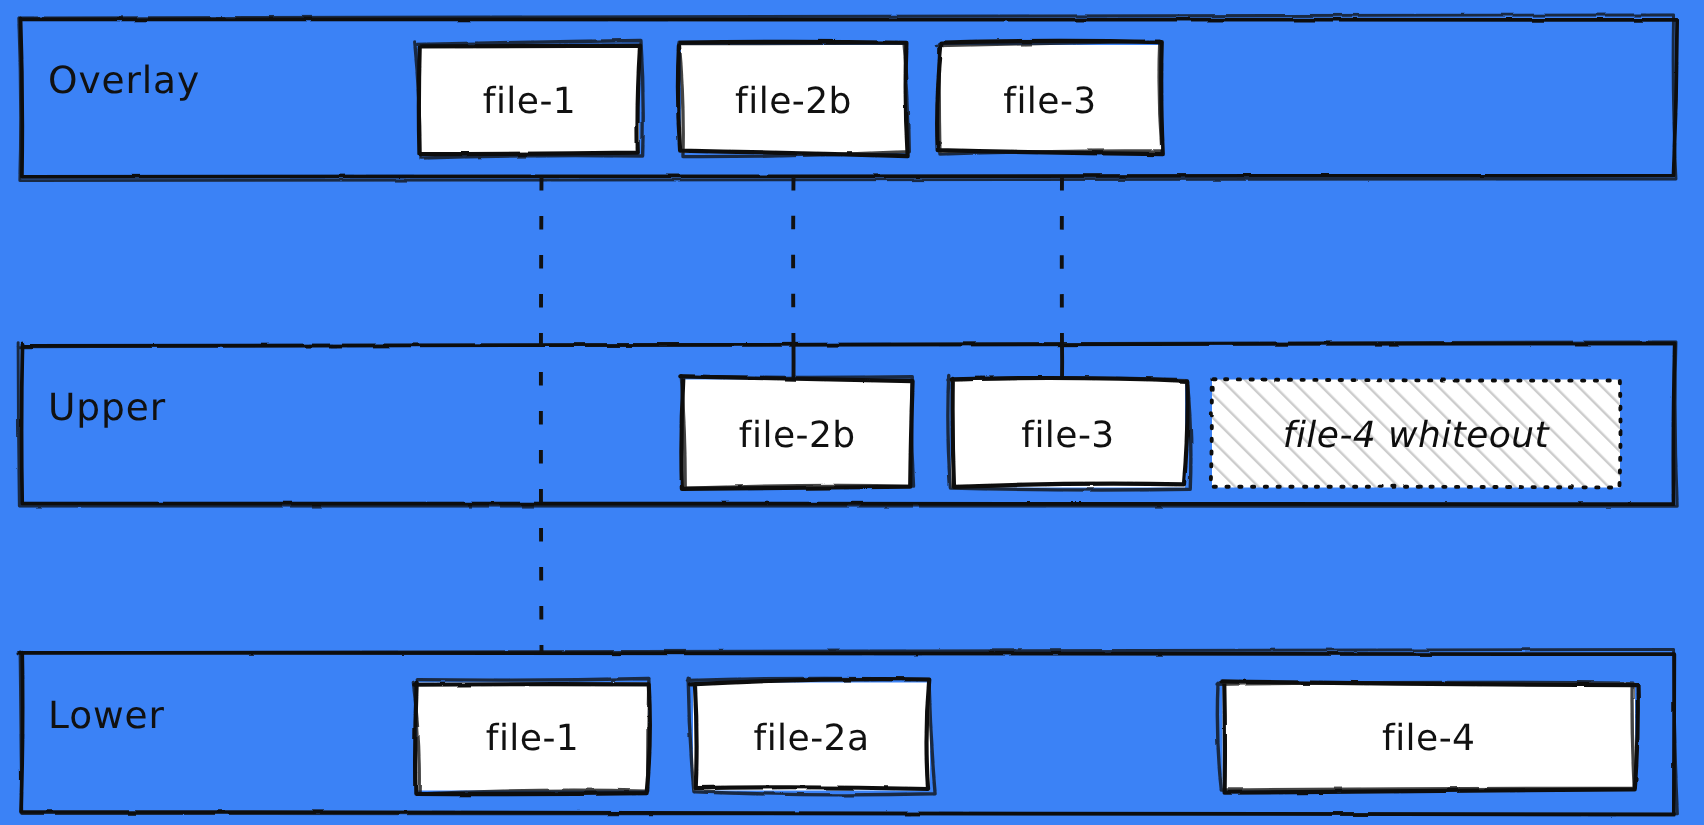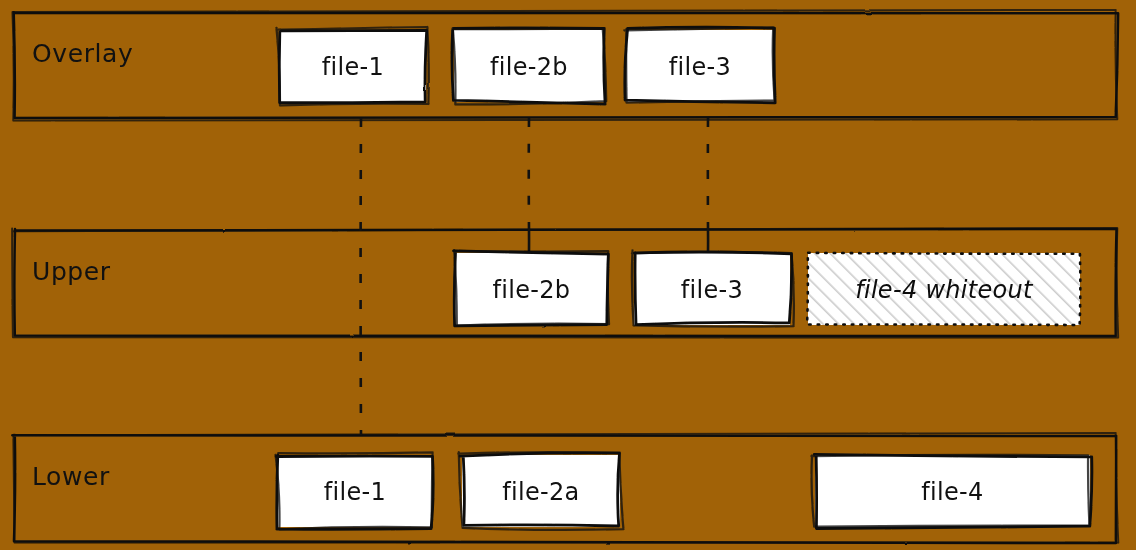--- a/index.html
+++ b/index.html
@@ -11,21 +11,21 @@
   body {
     width: 1136px;
     height: 550px;
     overflow: hidden;
     font-family: "DejaVu Sans", sans-serif;
   }
   #diagram-root {
     position: relative;
     width: 1136px;
     height: 550px;
-    background: #a16207;
+    background: #3b82f6;
   }
   #sketch-svg {
     position: absolute;
     left: 0;
     top: 0;
     width: 1136px;
     height: 550px;
   }
   .layer-name {
     font-family: "DejaVu Sans", sans-serif;

